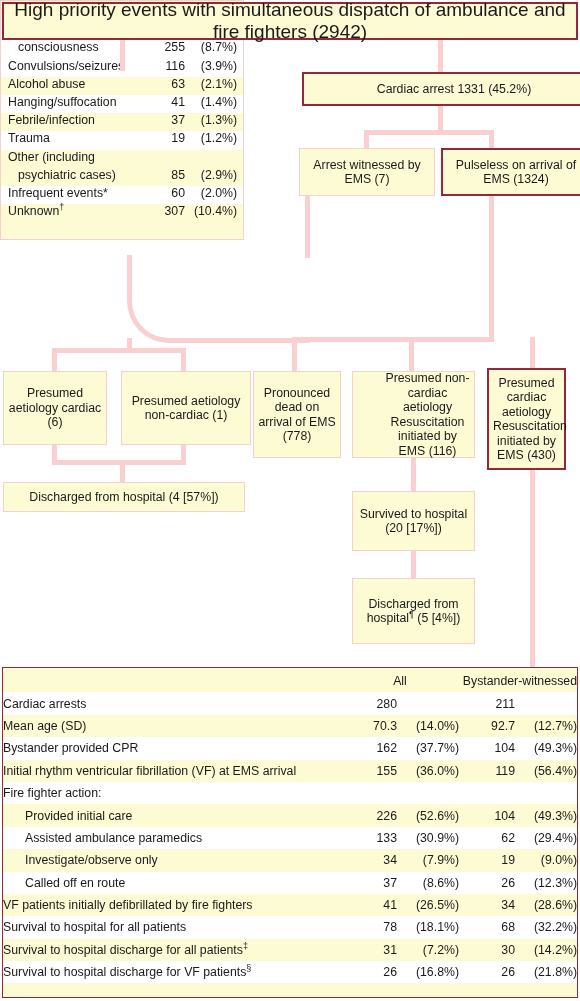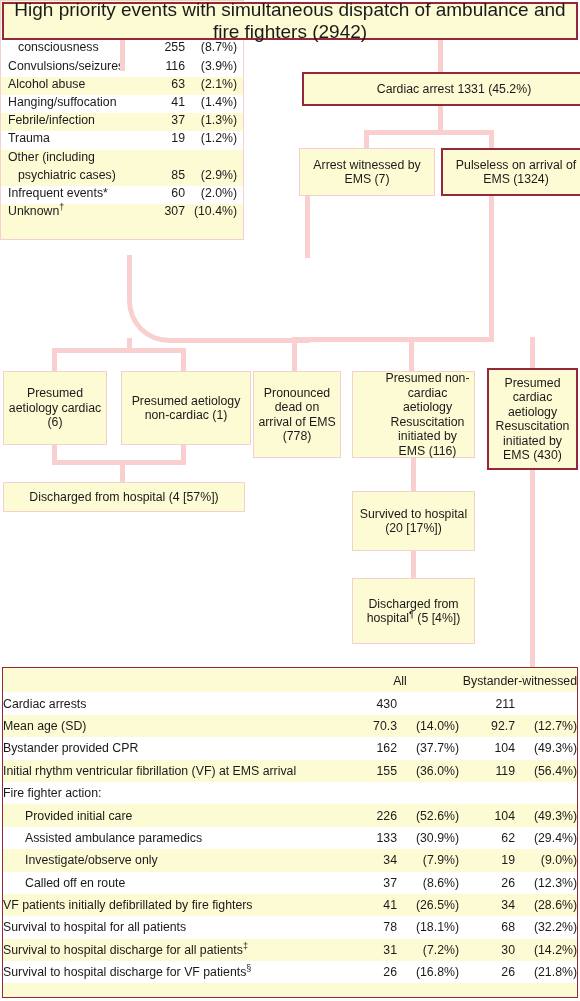--- a/index.html
+++ b/index.html
@@ -75,21 +75,21 @@
 
   
   #cardiac-arrest-box { left: 302px; top: 72px; width: 304px; height: 34px; }
   #arrest-witnessed-box { left: 299px; top: 148px; width: 136px; height: 48px; }
   #pulseless-box { left: 441px; top: 148px; width: 150px; height: 48px; }
 
   #presumed-cardiac-6-box   { left: 3px;   top: 371px; width: 104px; height: 74px; }
   #presumed-noncardiac-1-box{ left: 121px; top: 371px; width: 130px; height: 74px; }
   #pronounced-dead-box      { left: 253px; top: 371px; width: 88px;  height: 87px; }
   #presumed-noncardiac-res-box { left: 352px; top: 371px; width: 123px; height: 87px; padding-left: 28px; }
-  #presumed-cardiac-res-box { left: 487px; top: 368px; width: 91px;  height: 102px; }
+  #presumed-cardiac-res-box { left: 487px; top: 368px; width: 79px;  height: 102px; }
 
   #discharged-4-box { left: 3px; top: 482px; width: 242px; height: 30px; }
   #survived-20-box  { left: 352px; top: 491px; width: 123px; height: 60px; }
   #discharged-5-box { left: 352px; top: 578px; width: 123px; height: 66px; }
 
   
   #stats-table {
     position: absolute;
     left: 2px; top: 667px; width: 576px; height: 331px;
     border: 1.5px solid #94273a;
@@ -270,21 +270,21 @@
     <thead>
       <tr>
         <th class="c-label"></th>
         <th class="c-n hdr-all" colspan="2">All</th>
         <th class="c-p2" colspan="2">Bystander-witnessed</th>
       </tr>
     </thead>
     <tbody id="stats-rows">
         <tr class="alt">
           <td class="c-label">Cardiac arrests</td>
-          <td class="c-n">430</td>
+          <td class="c-n">280</td>
           <td class="c-p"></td>
           <td class="c-n2">211</td>
           <td class="c-p2"></td>
         </tr>
         <tr>
           <td class="c-label">Mean age (SD)</td>
           <td class="c-n">70.3</td>
           <td class="c-p">(14.0%)</td>
           <td class="c-n2">92.7</td>
           <td class="c-p2">(12.7%)</td>

